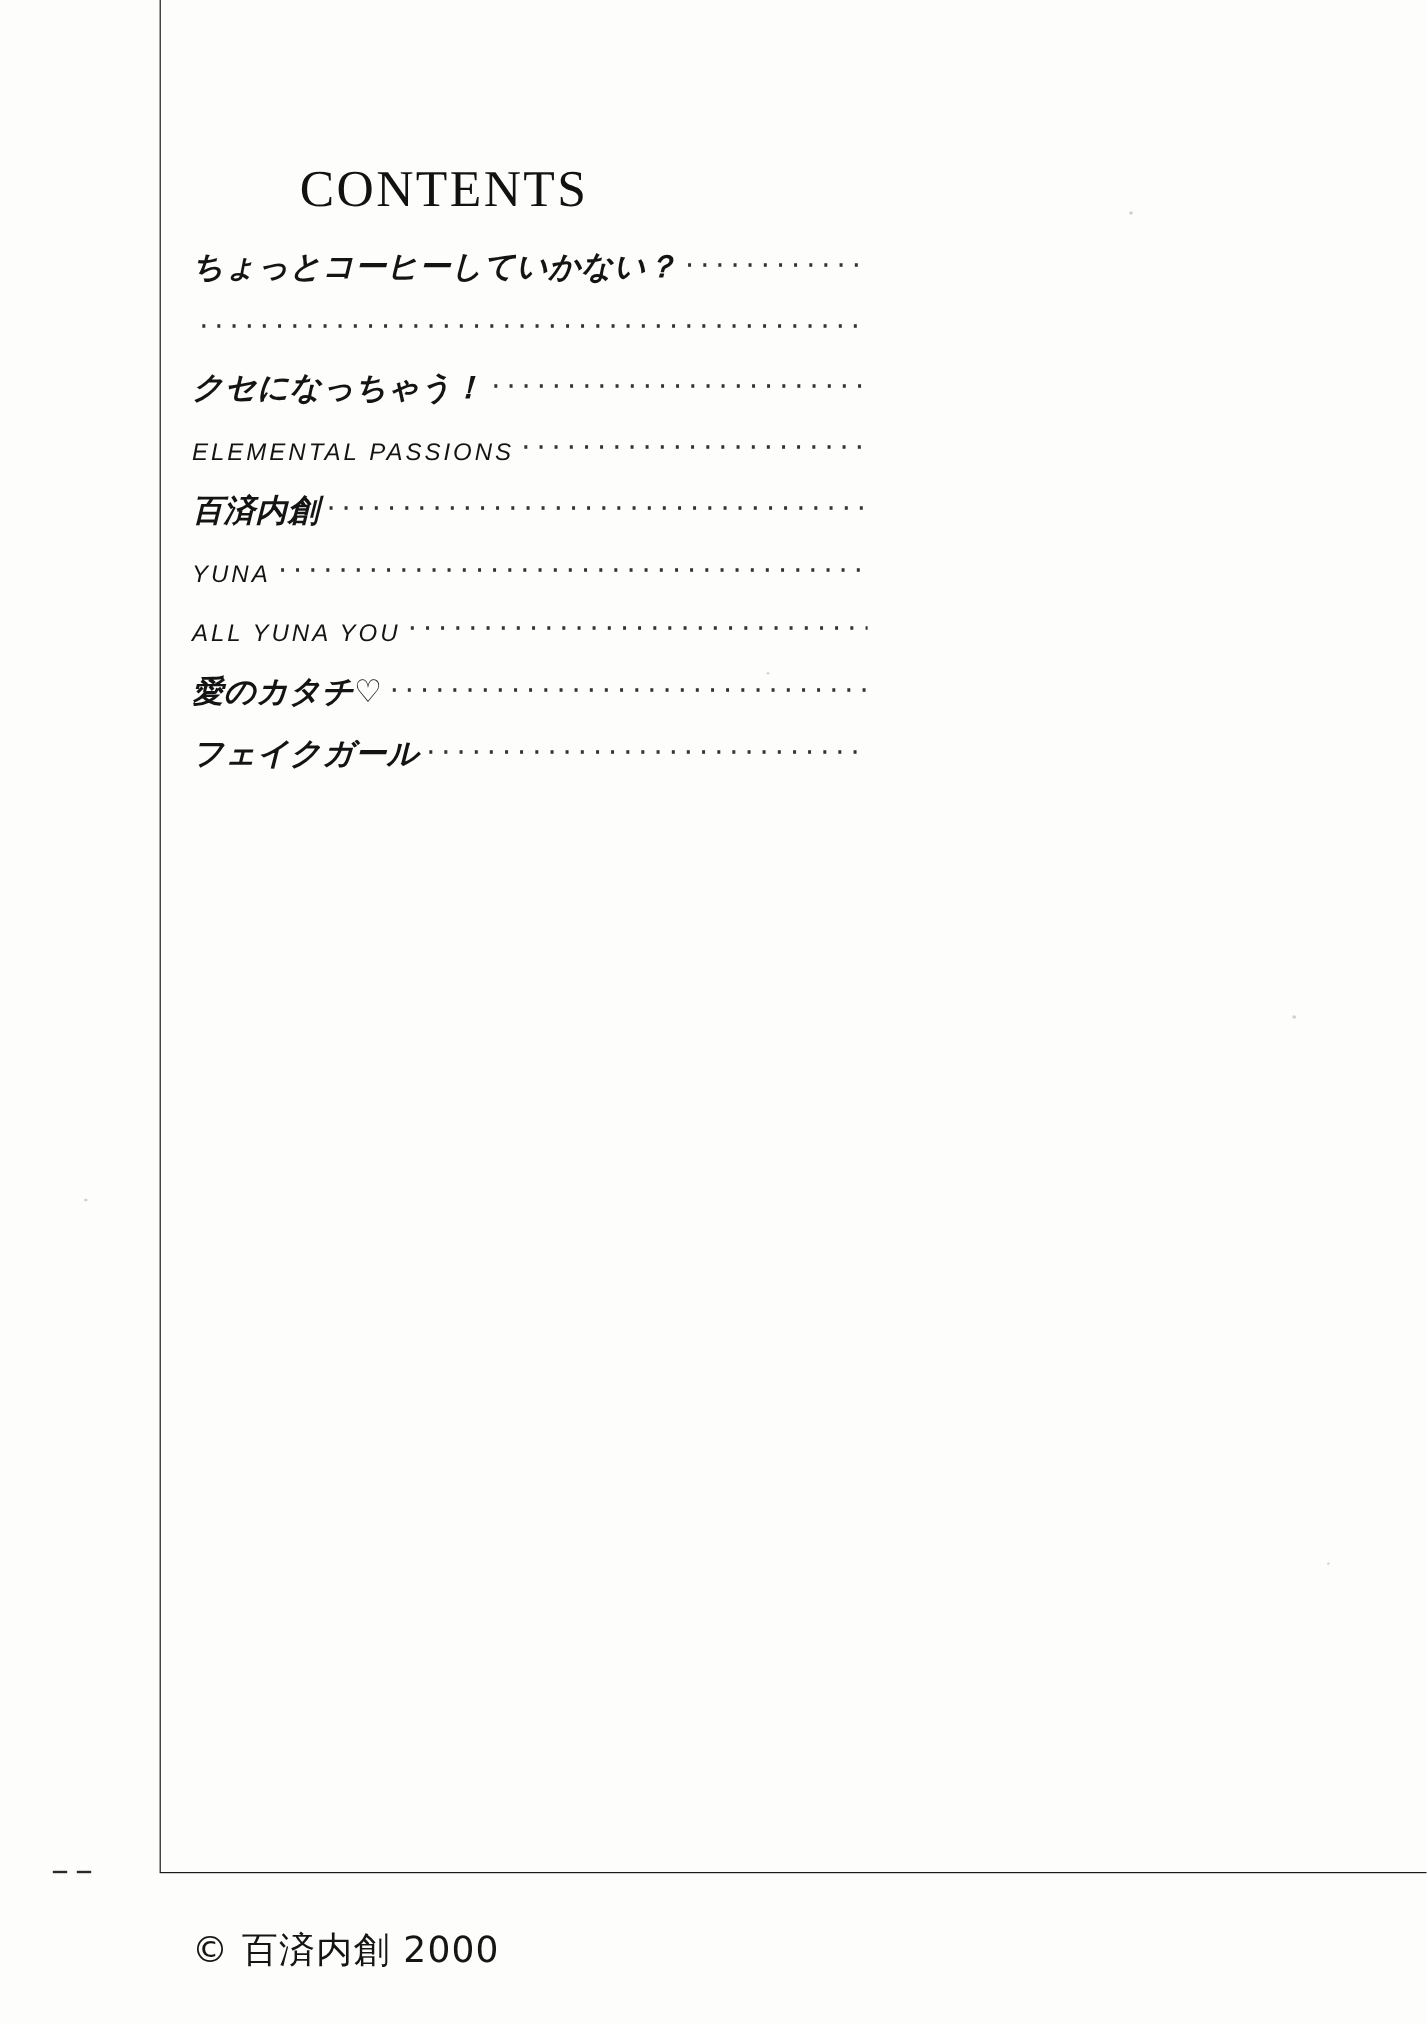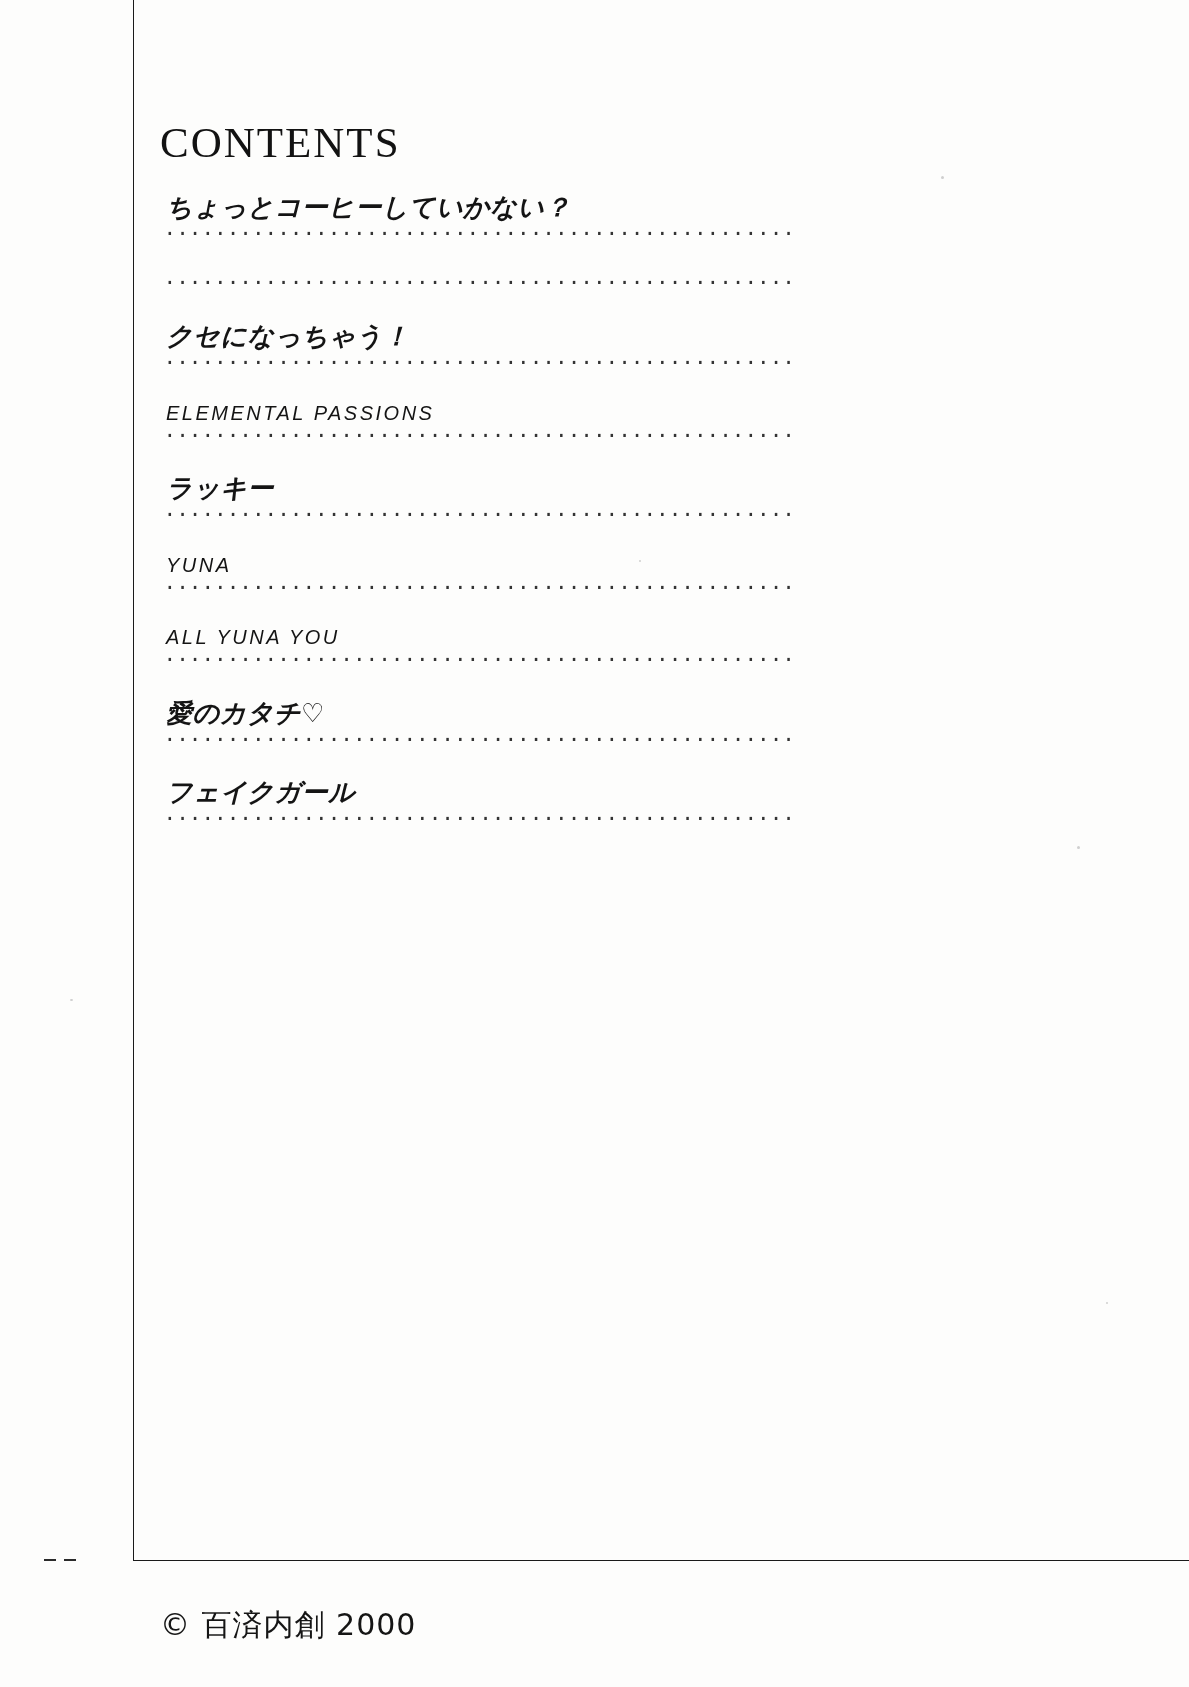--- a/index.html
+++ b/index.html
@@ -59,41 +59,40 @@
   }
   .contents-block {
     position: absolute;
     left: 160px;
     top: 118px;
     width: 600px;
   }
   .contents-title {
     font-size: 43px;
     letter-spacing: 2px;
-    text-align: left;
+    text-align: center;
     width: 420px;
-    margin: 0 0 26px 0;
+    margin: 16px 0 26px 0;
     font-weight: 400;
     font-family: "Liberation Serif", serif;
     color: #121212;
   }
   ul.toc {
     list-style: none;
     margin: 0;
     padding: 0;
   }
   ul.toc li {
     display: flex;
     align-items: baseline;
     margin: 0 0 22px 0;
     font-size: 26px;
     line-height: 1.15;
     color: #141414;
     width: 563px;
-    flex-direction: column;
   }
   .toc-label {
     white-space: nowrap;
     font-family: "DejaVu Sans", sans-serif;
     font-style: italic;
     font-weight: 600;
     letter-spacing: 0.5px;
   }
   .toc-label.latin {
     font-family: "Liberation Sans", sans-serif;
@@ -152,21 +151,21 @@
       </li>
       <li>
         <span class="toc-label">クセになっちゃう！</span>
         <span class="toc-leader">··················································</span>
       </li>
       <li>
         <span class="toc-label latin">ELEMENTAL  PASSIONS</span>
         <span class="toc-leader">··················································</span>
       </li>
       <li>
-        <span class="toc-label">ラッキー</span>
+        <span class="toc-label">百済内創</span>
         <span class="toc-leader">··················································</span>
       </li>
       <li>
         <span class="toc-label latin">YUNA</span>
         <span class="toc-leader">··················································</span>
       </li>
       <li>
         <span class="toc-label latin">ALL  YUNA  YOU</span>
         <span class="toc-leader">··················································</span>
       </li>

